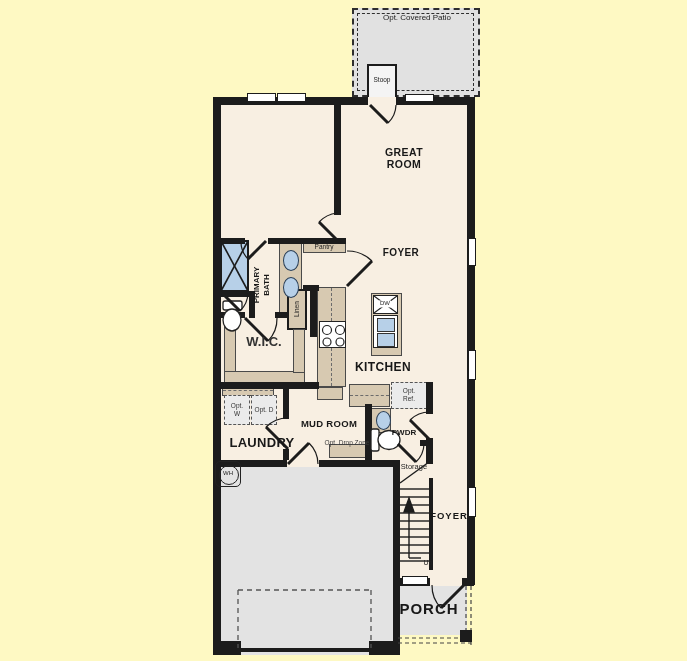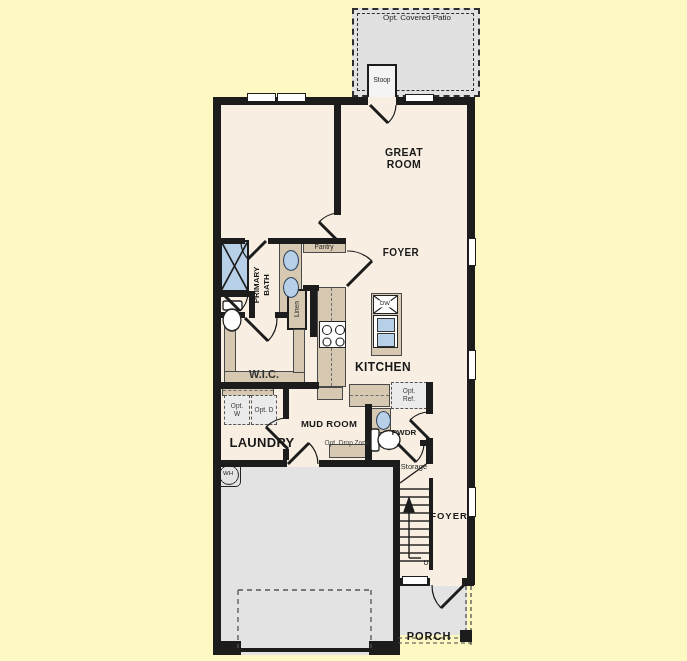--- a/index.html
+++ b/index.html
@@ -196,28 +196,28 @@
   </svg>
 
   <div class="lbl" style="left:417px;top:18px;font-size:8px;color:#222;width:110px">Opt. Covered Patio</div>
   <div class="lbl" style="left:382px;top:80px;font-size:6.5px;color:#222">Stoop</div>
   <div class="lbl room" style="left:404px;top:158px;font-size:10.5px;width:60px;letter-spacing:.4px">GREAT ROOM</div>
   <div class="lbl room" style="left:401px;top:253px;font-size:10px;letter-spacing:.4px">FOYER</div>
   <div class="lbl room" style="left:383px;top:367px;font-size:12px;letter-spacing:.4px">KITCHEN</div>
   <div class="lbl room rot" style="left:262px;top:285px;font-size:8px;width:46px;line-height:1.25">PRIMARY BATH</div>
   <div class="lbl" style="left:324px;top:247px;font-size:6.5px;color:#222">Pantry</div>
   <div class="lbl rot" style="left:297px;top:309px;font-size:6.5px;color:#222">Linen</div>
-  <div class="lbl" style="left:264px;top:374px;font-size:11px;color:#333;font-weight:bold">W.I.C.</div>
+  <div class="lbl" style="left:264px;top:342px;font-size:13px;color:#333;font-weight:bold">W.I.C.</div>
   <div class="lbl" style="left:237px;top:410px;font-size:6.5px;width:20px;color:#333">Opt. W</div>
   <div class="lbl" style="left:264px;top:410px;font-size:6.5px;width:20px;color:#333">Opt. D</div>
   <div class="lbl room" style="left:262px;top:443px;font-size:13px;letter-spacing:.3px">LAUNDRY</div>
   <div class="lbl room" style="left:329px;top:424px;font-size:9.5px;letter-spacing:.3px">MUD ROOM</div>
   <div class="lbl" style="left:347px;top:443px;font-size:6.5px;width:48px;color:#3a3a3a">Opt. Drop Zone</div>
   <div class="lbl" style="left:409px;top:395px;font-size:6.5px;width:22px;color:#333">Opt. Ref.</div>
   <div class="lbl room" style="left:404px;top:433px;font-size:8px">PWDR</div>
   <div class="lbl" style="left:414px;top:467px;font-size:7.5px;color:#222">Storage</div>
   <div class="lbl" style="left:428px;top:563px;font-size:7px;color:#222">Up</div>
   <div class="lbl room" style="left:449px;top:516px;font-size:9.5px;letter-spacing:1px">FOYER</div>
-  <div class="lbl room" style="left:429px;top:636px;font-size:11px;letter-spacing:1px">PORCH</div>
+  <div class="lbl room" style="left:429px;top:609px;font-size:15px;letter-spacing:1px">PORCH</div>
   <div class="lbl" style="left:228px;top:474px;font-size:6px;color:#222">WH</div>
   <div class="lbl" style="left:385px;top:304px;font-size:6px;color:#222;background:#fff;padding:0 1px">DW</div>
 
 </div>
 
 </body></html>

